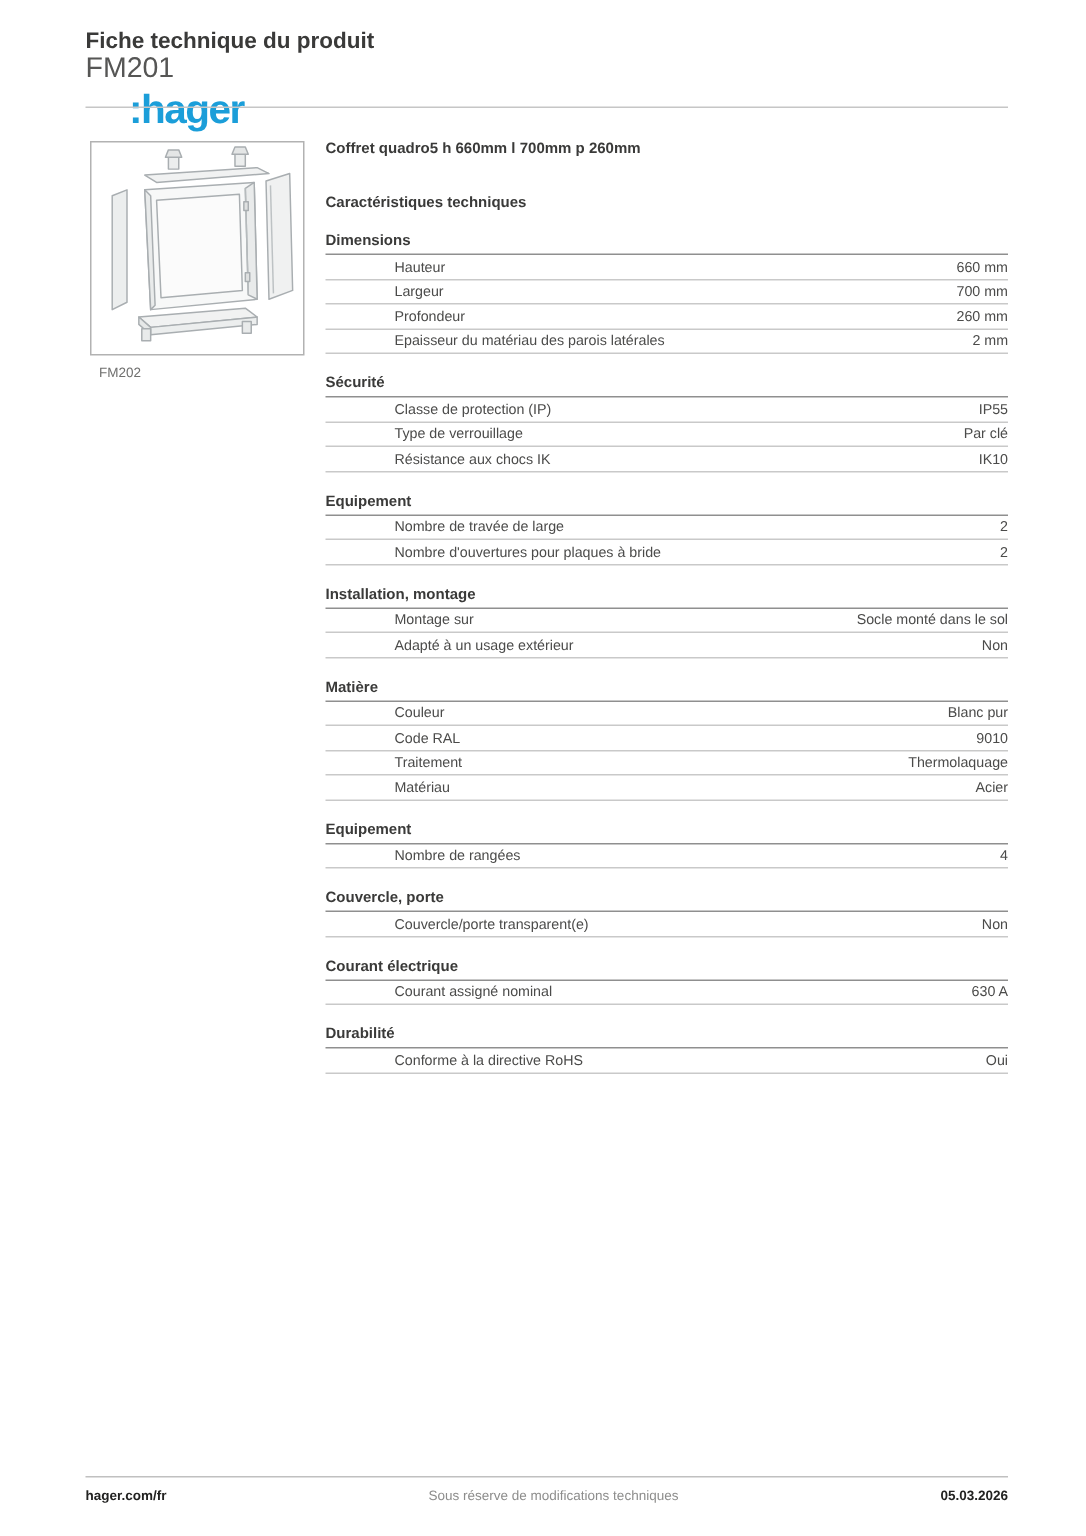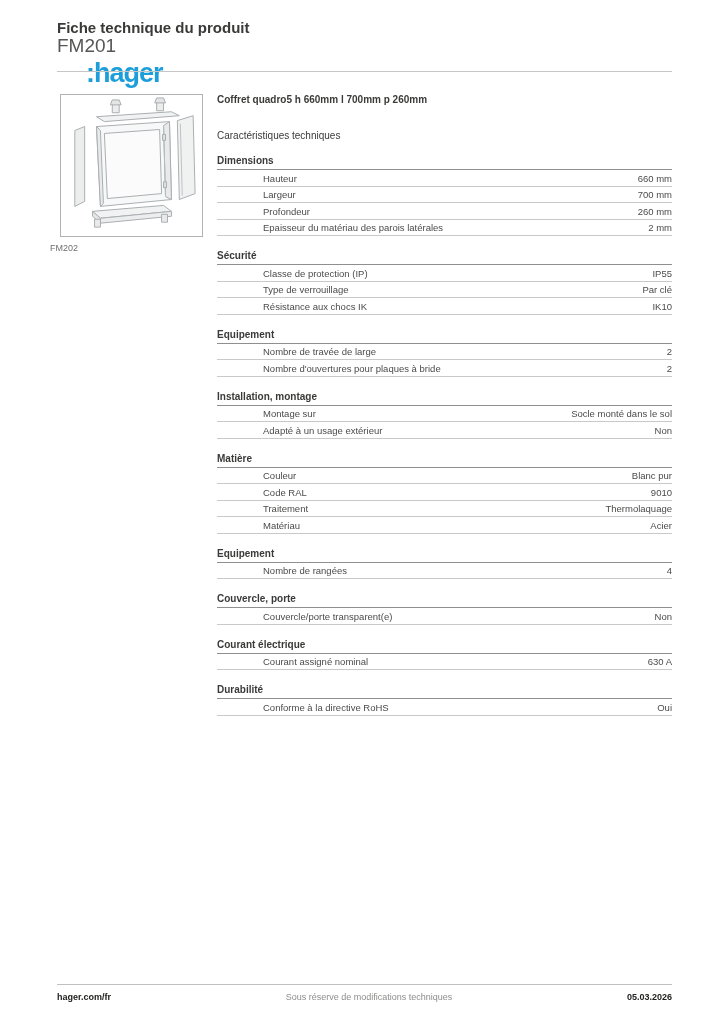--- a/index.html
+++ b/index.html
@@ -27,30 +27,30 @@
   }
 
   
   .image-box {
     position: absolute; left: 60px; top: 94px;
     width: 143px; height: 143px;
     border: 1px solid #b2b2b2; background: #ffffff;
   }
   .image-box svg { display: block; width: 100%; height: 100%; }
   .image-caption {
-    position: absolute; left: 50px; top: 243px;
+    position: absolute; left: 66px; top: 243px;
     font-size: 9px; color: #6f6f6e;
   }
 
   
   .specs-col {
     position: absolute; left: 217px; top: 94px; width: 455px;
   }
   .product-name { font-size: 10px; font-weight: bold; color: #3a3a39; }
-  .char-title { font-size: 10px; font-weight: normal; color: #3a3a39; margin-top: 25px; }
+  .char-title { font-size: 10px; font-weight: bold; color: #3a3a39; margin-top: 25px; }
   .sections { margin-top: 12px; }
   .section { margin-bottom: 12px; }
   .section-title {
     font-size: 10px; font-weight: bold; color: #3a3a39;
     padding: 2px 0 3px 0;
     border-bottom: 1px solid #8f8f8f;
   }
   .spec-row {
     display: flex; justify-content: space-between; align-items: baseline;
     font-size: 9.5px; color: #4b4b4a;

